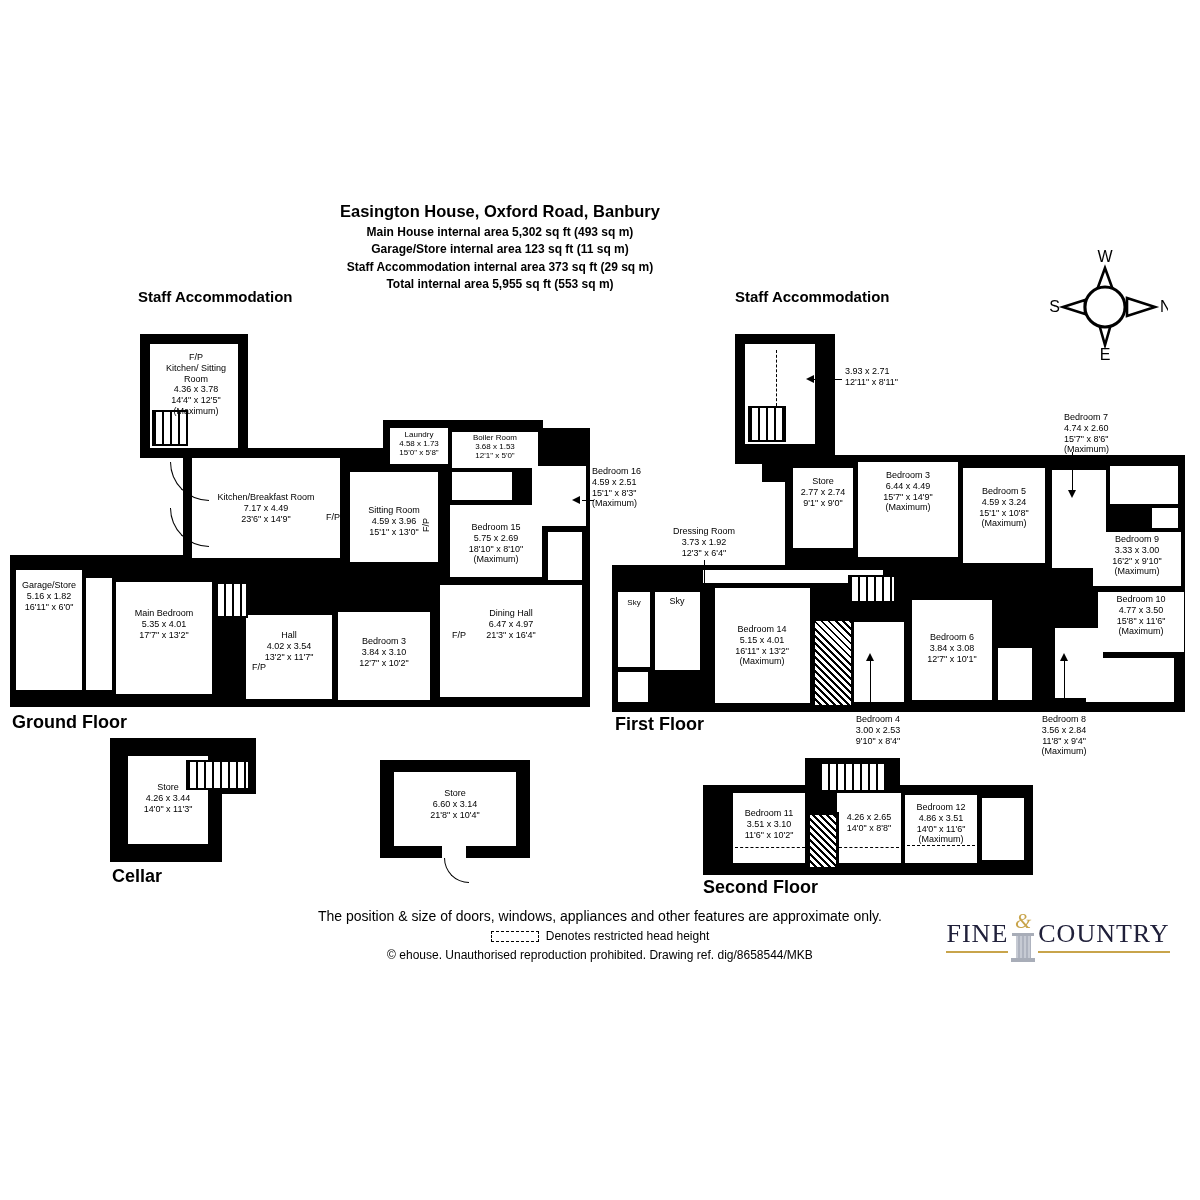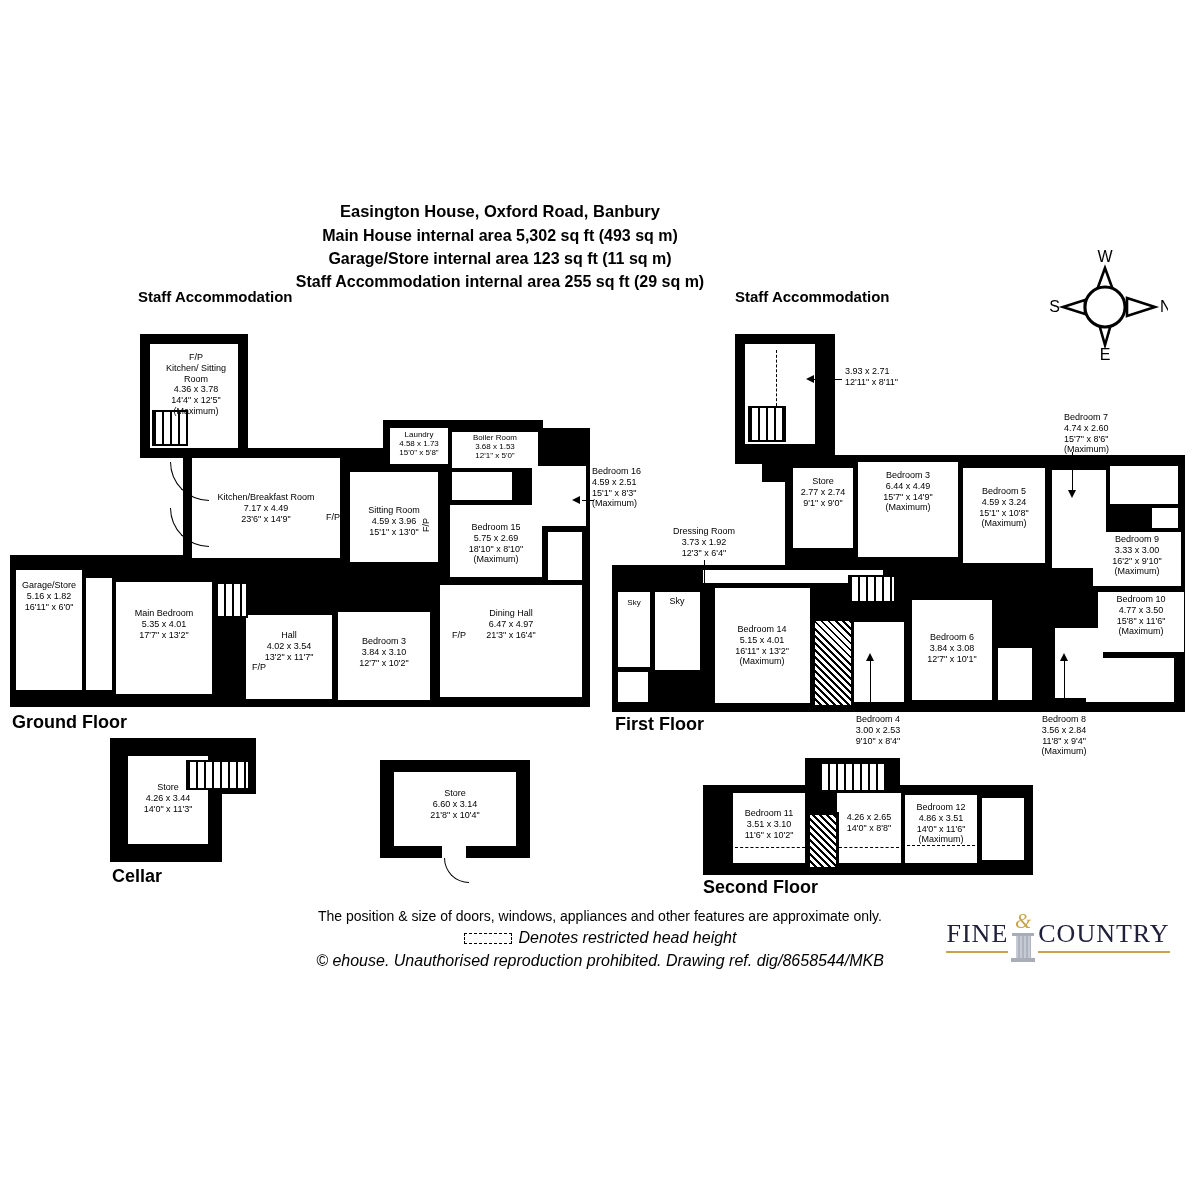--- a/index.html
+++ b/index.html
@@ -24,46 +24,47 @@
   .ftitle{position:absolute;z-index:8;font-weight:bold;font-size:18px;}
   .stitle{position:absolute;z-index:8;font-weight:bold;font-size:15px;line-height:1.2;width:160px;}
   .hline{position:absolute;z-index:7;border-top:1.5px solid #000;}
   .vline{position:absolute;z-index:7;border-left:1.5px solid #000;}
   .tri{position:absolute;z-index:7;width:0;height:0;}
   .tri.l{border-top:4px solid transparent;border-bottom:4px solid transparent;border-right:8px solid #000;}
   .tri.u{border-left:4px solid transparent;border-right:4px solid transparent;border-bottom:8px solid #000;}
   .tri.d{border-left:4px solid transparent;border-right:4px solid transparent;border-top:8px solid #000;}
   .header{position:absolute;left:250px;top:202px;width:500px;text-align:center;z-index:8;}
   .header .t{font-weight:bold;font-size:16.5px;margin-bottom:3px;}
-  .header .a{font-weight:bold;font-size:16px;line-height:1.45;}
+  .header .a{font-weight:bold;font-size:12px;line-height:1.45;}
   .footer{position:absolute;left:150px;top:908px;width:900px;text-align:center;z-index:8;}
   .footer .f1{font-weight:bold;font-size:15px;margin-bottom:6px;}
   .footer .f2{font-size:14px;margin-bottom:5px;}
-  .footer .f3{font-size:16px;margin-bottom:5px;font-style:italic;}
+  .footer .f3{font-size:12px;margin-bottom:5px;}
   .rhh{display:inline-block;width:46px;height:9px;border:1.5px dashed #000;vertical-align:middle;margin-right:7px;}
   .logo{position:absolute;left:948px;top:921px;width:220px;display:flex;align-items:flex-start;justify-content:center;z-index:8;
         font-family:"Liberation Serif",serif;}
   .logo .word{font-size:26px;line-height:1;color:#20203a;border-bottom:2.5px solid #c8a44b;padding-bottom:4px;letter-spacing:1px;}
   .logo .mid{display:flex;flex-direction:column;align-items:center;margin:0 3px;margin-top:-10px;}
   .logo .amp{font-size:21px;color:#c8a44b;font-style:italic;line-height:1;}
   .logo .colcap{width:22px;height:3px;background:#a8adb8;margin-top:1px;}
   .logo .colshaft{width:15px;height:22px;background:repeating-linear-gradient(90deg,#c6cad3 0 2px,#aeb3bf 2px 4px);}
   .logo .colbase{width:24px;height:4px;background:#a8adb8;}
   svg text{font-family:"Liberation Sans",sans-serif;}
 </style>
 </head>
 <body>
 
 <div class="page">
 
   <div class="header">
     <div class="t">Easington House, Oxford Road, Banbury</div>
     <div class="a">Main House internal area 5,302 sq ft (493 sq m)</div>
     <div class="a">Garage/Store internal area 123 sq ft (11 sq m)</div>
-    <div class="a">Staff Accommodation internal area 255 sq ft (29 sq m)</div>
+    <div class="a">Staff Accommodation internal area 373 sq ft (29 sq m)</div>
+    <div class="a">Total internal area 5,955 sq ft (553 sq m)</div>
   </div>
 
   <svg style="position:absolute;left:1048px;top:246px;z-index:8" width="120" height="120" viewBox="0 0 120 120">
     <polygon points="57,22 49,44 65,44" fill="#fff" stroke="#000" stroke-width="2.6"></polygon>
     <polygon points="79,52 107,61 79,70" fill="#fff" stroke="#000" stroke-width="2.6"></polygon>
     <polygon points="51,78 57,99 63,78" fill="#fff" stroke="#000" stroke-width="2.6"></polygon>
     <polygon points="37,54 15,61 37,68" fill="#fff" stroke="#000" stroke-width="2.6"></polygon>
     <circle cx="57" cy="61" r="20" fill="#fff" stroke="#000" stroke-width="3"></circle>
     <text x="57" y="16" text-anchor="middle" font-size="16">W</text>
     <text x="112" y="66" text-anchor="start" font-size="16">N</text>

